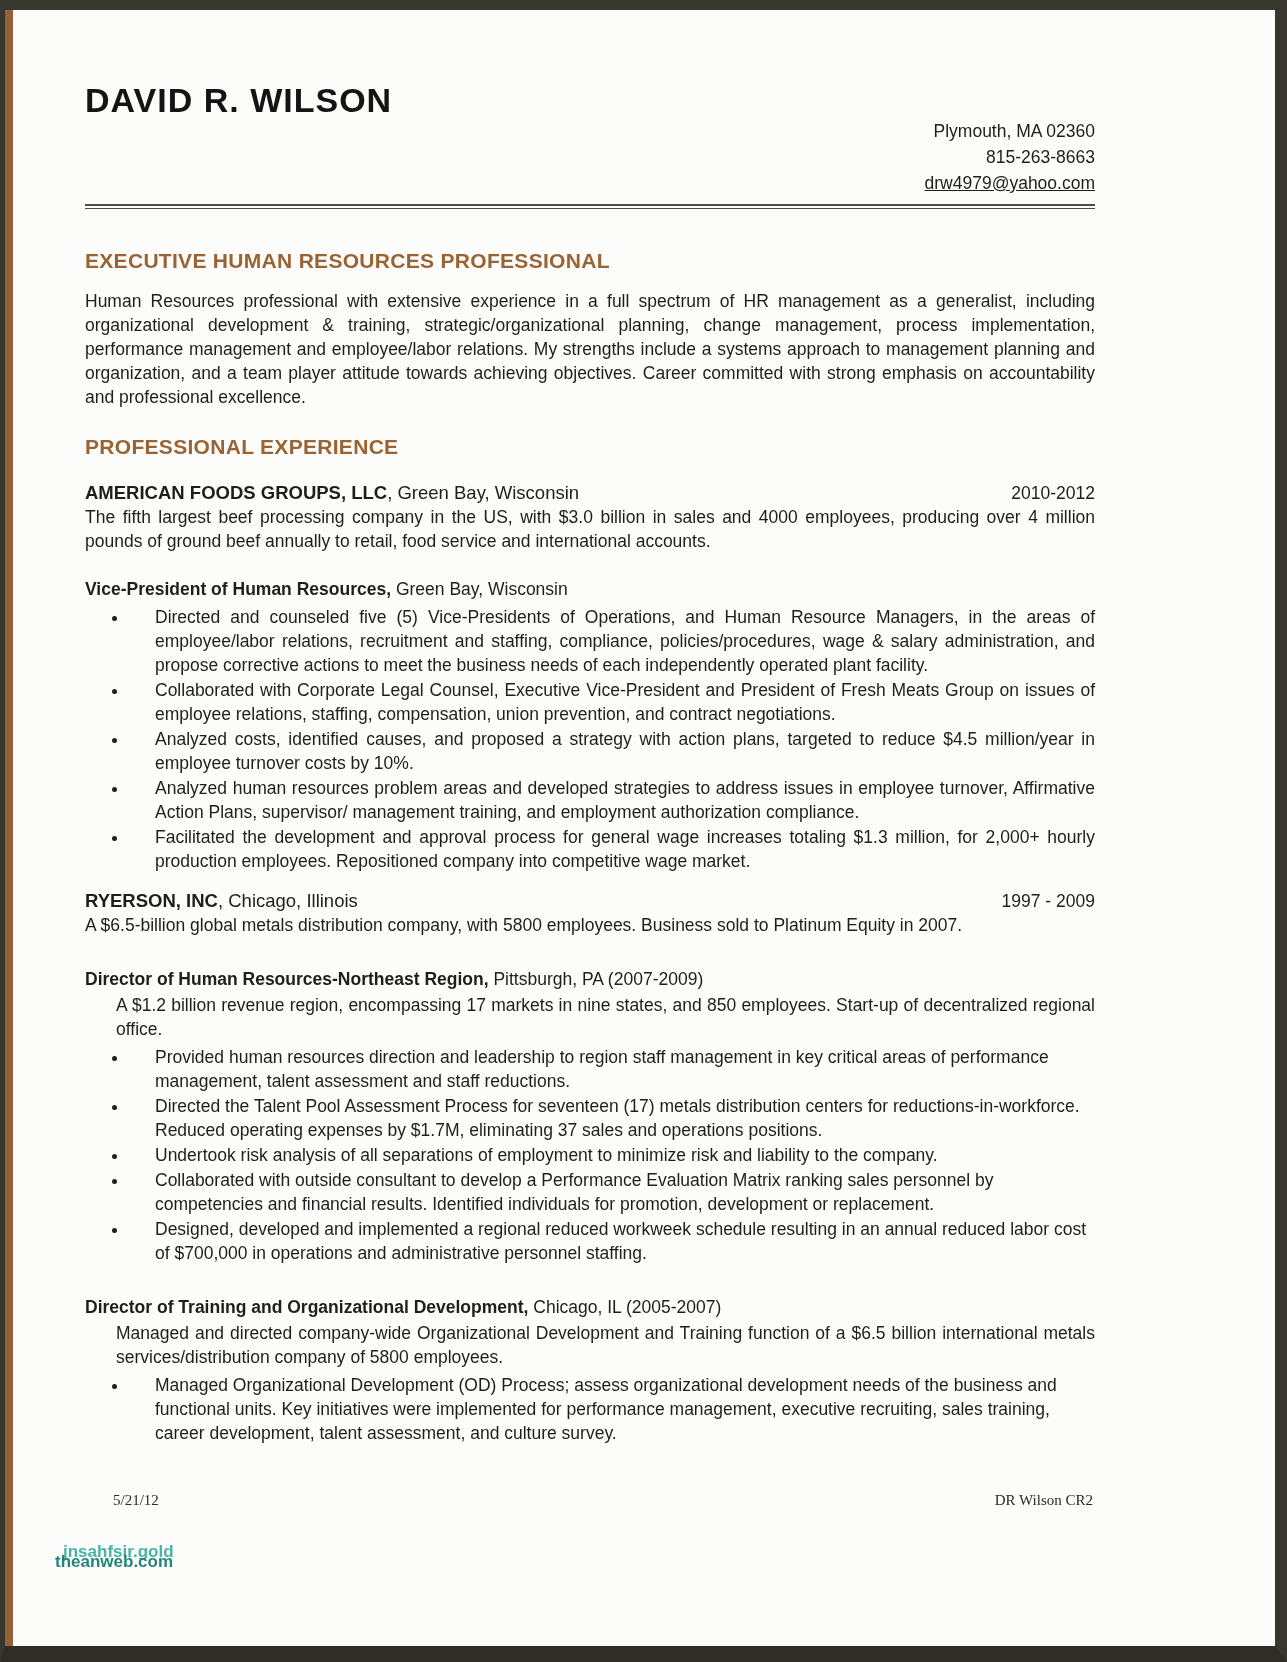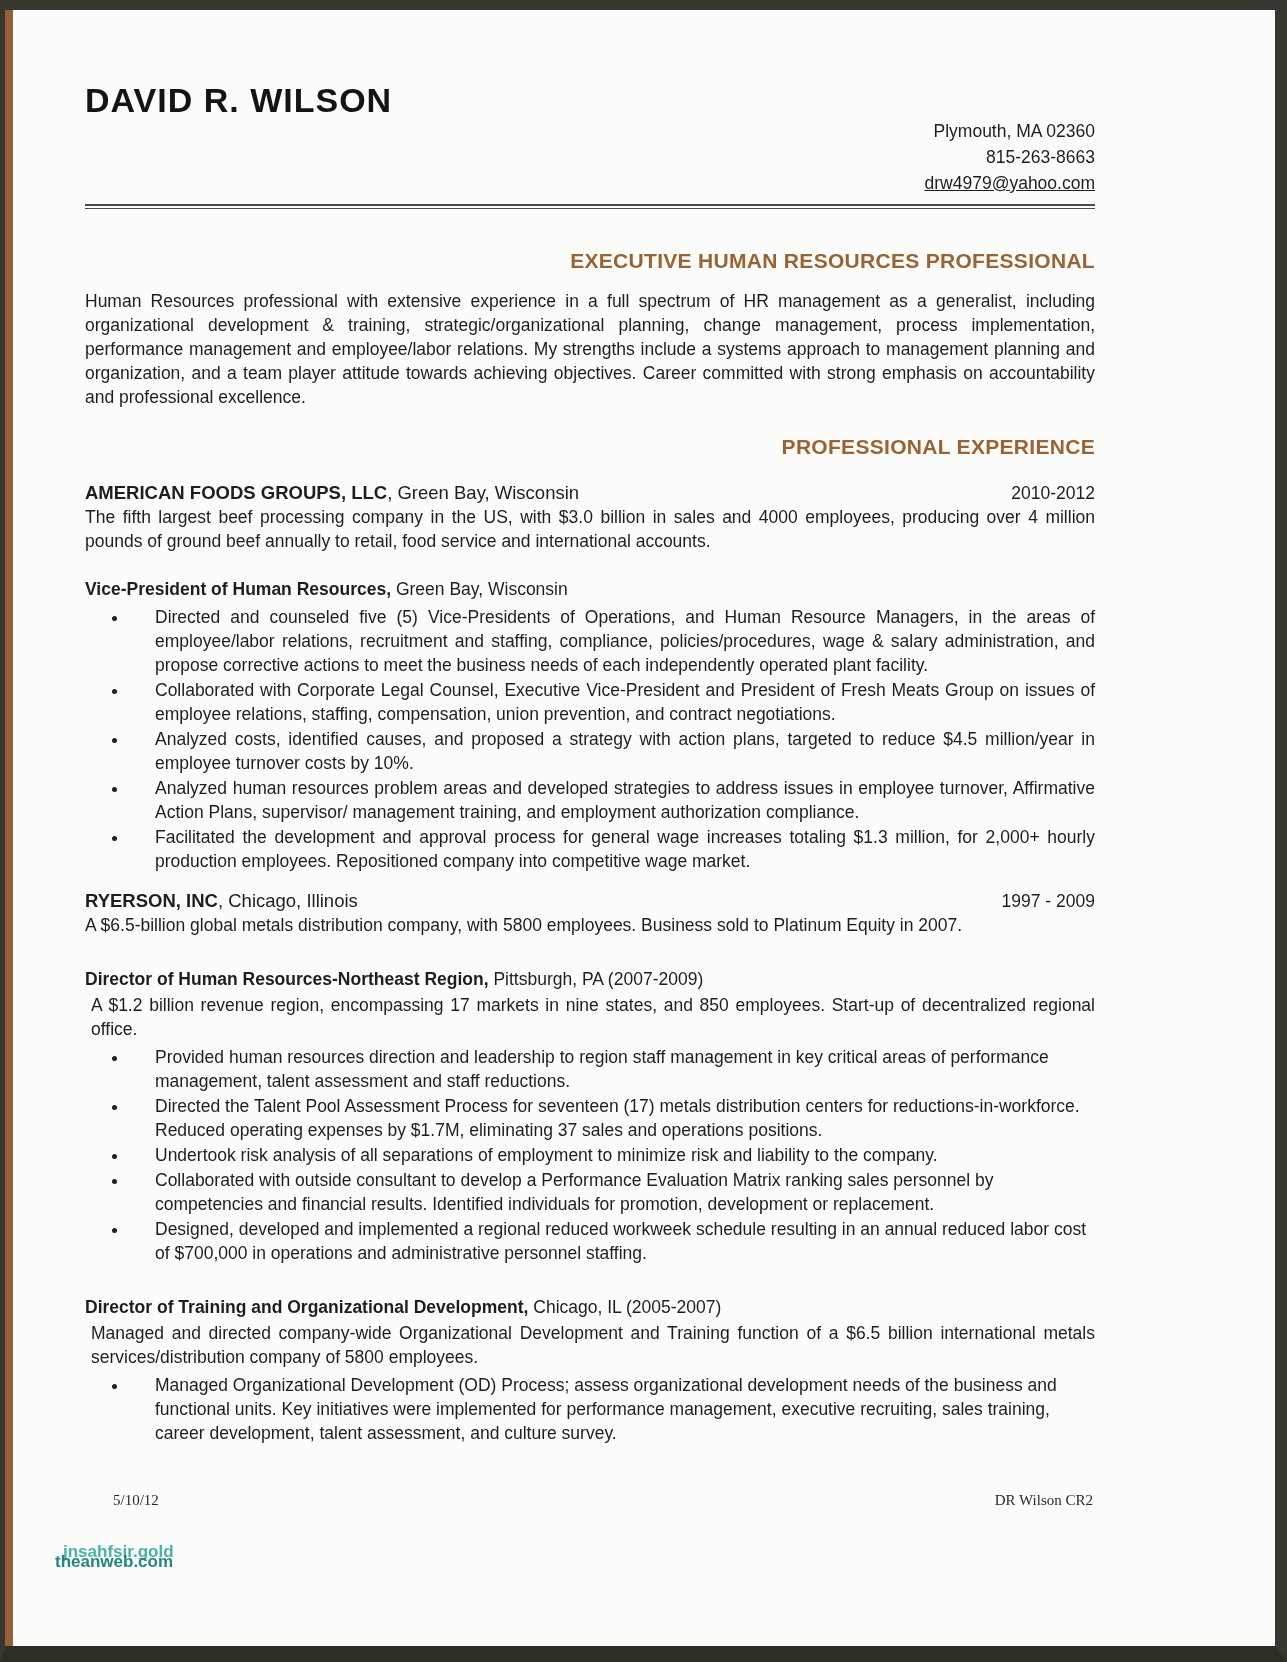--- a/index.html
+++ b/index.html
@@ -54,21 +54,21 @@
   }
   .double-rule {
     margin-top: 8px;
     height: 2px;
     border-top: 2px solid #4c4c4c;
     border-bottom: 1px solid #4c4c4c;
   }
   .section-heading {
     margin: 0;
     color: #9a6333;
-    text-align: right;
+    text-align: left;
     font-size: 21px;
     font-weight: bold;
     letter-spacing: 0.3px;
   }
   .headline { margin-top: 40px; }
   .experience-heading { margin-top: 26px; }
   .summary {
     margin: 16px 0 0 0;
     text-align: justify;
   }
@@ -82,21 +82,21 @@
   .company-name { font-weight: bold; }
   .company-desc {
     margin: 0;
     text-align: justify;
   }
   .role-title {
     margin: 24px 0 0 0;
   }
   .role-title .bold { font-weight: bold; }
   .role-intro {
-    margin: 2px 0 0 6px;
+    margin: 2px 0 0 31px;
     text-align: justify;
   }
   ul.bullets {
     margin: 4px 0 0 0;
     padding-left: 44px;
     list-style: disc outside;
   }
   ul.bullets li {
     padding-left: 26px;
     margin-bottom: 1px;
@@ -203,21 +203,21 @@
       <span class="bold">Director of Training and Organizational Development,</span><span> Chicago, IL (2005-2007)</span>
     </p>
     <p class="role-intro">Managed and directed company-wide Organizational Development and Training function of a $6.5 billion international metals services/distribution company of 5800 employees.</p>
     <ul class="bullets">
       <li>Managed Organizational Development (OD) Process; assess organizational development needs of the business and functional units.  Key initiatives were implemented for performance management, executive recruiting, sales training, career development, talent assessment, and culture survey.</li>
     </ul>
 
   </div>
 
   <div class="footer-row">
-    <span>5/10/12</span>
+    <span>5/21/12</span>
     <span>DR Wilson CR2</span>
   </div>
 
   <div class="watermark">
     <span class="wm1">jnsahfsir.gold</span>
     <span class="wm2">theanweb.com</span>
   </div>
 </div>
 
 </body></html>

